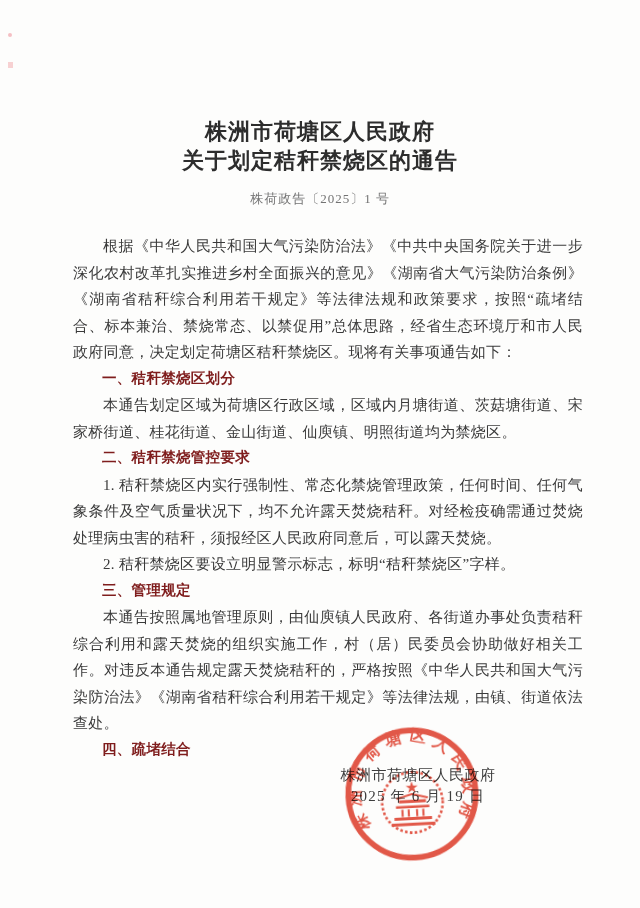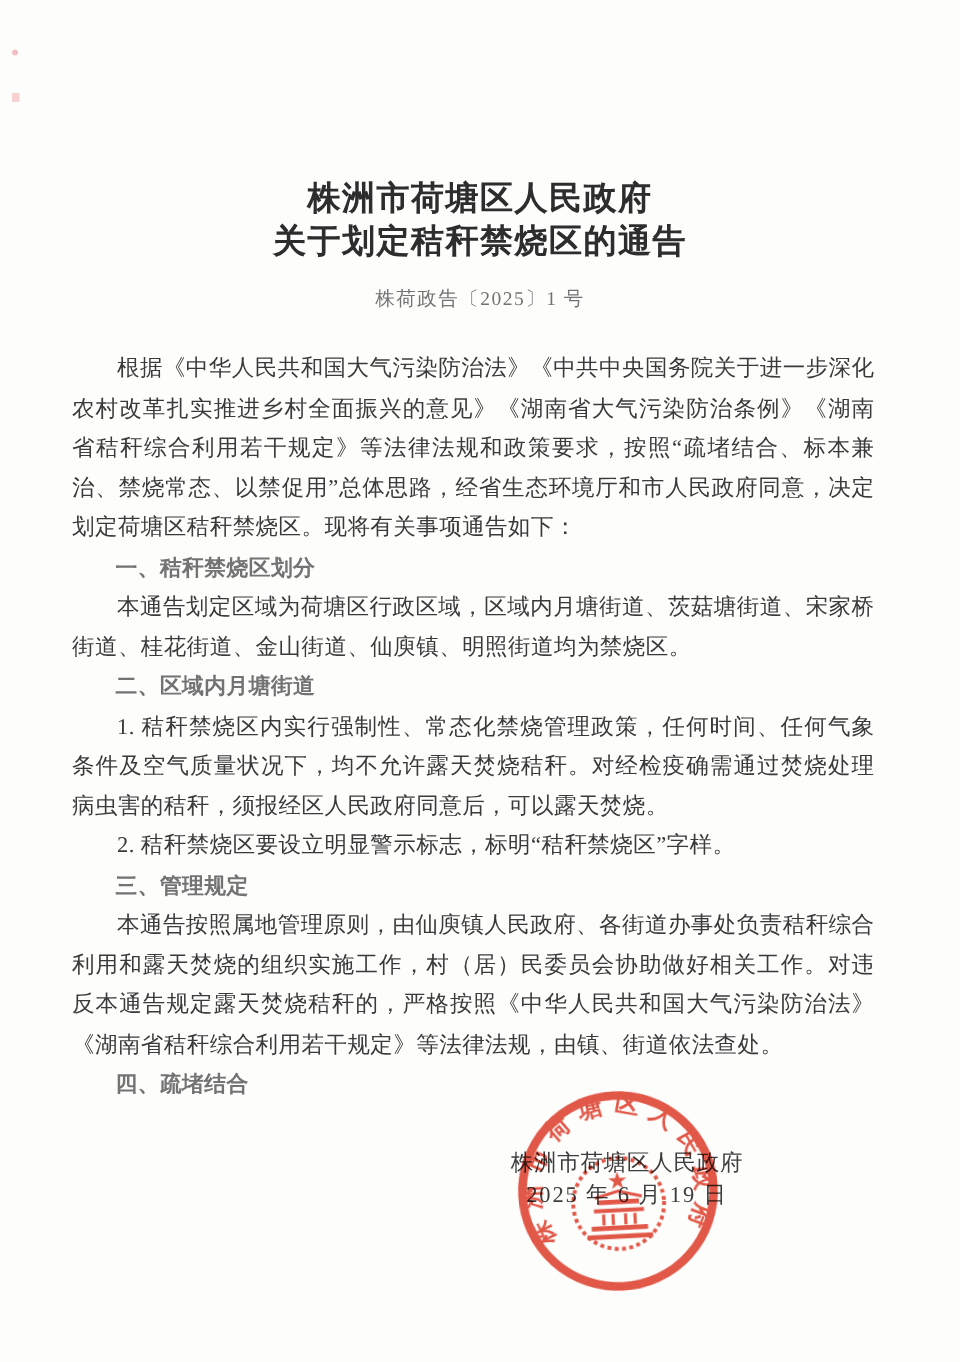--- a/index.html
+++ b/index.html
@@ -19,29 +19,29 @@
     margin:0;padding-top:117px;
     text-align:center;
     font-size:22px;font-weight:bold;line-height:29px;
     letter-spacing:1px;color:#2d2d2d;
   }
   .doc-number{
     margin-top:15px;text-align:center;
     font-size:13px;letter-spacing:1px;color:#737373;
   }
   .content{
-    margin:25px 57px 0 48px;
+    margin:25px 57px 0 73px;
     font-size:15px;line-height:26.5px;
     text-align:justify;letter-spacing:.3px;
   }
   .content p{margin:0;text-indent:2em;}
   .sec-heading{
     margin:0;text-indent:2em;
-    font-family:Liberation Serif, serif;
-    font-weight:bold;font-size:14.5px;color:#737373;
+    font-family:Liberation Mono, monospace;
+    font-weight:bold;font-size:14.5px;color:#7f1d1d;
   }
   .signature{
     position:absolute;top:766px;left:333px;width:170px;
     text-align:center;font-size:15px;letter-spacing:.5px;color:#3d3d3d;
   }
   .signature .date{margin-top:2px;letter-spacing:1.2px;}
   .seal{
     position:absolute;left:341px;top:723px;
     width:142px;height:142px;
     mix-blend-mode:multiply;opacity:.88;
@@ -64,21 +64,21 @@
   </h1>
 
   <div class="doc-number">株荷政告〔2025〕1 号</div>
 
   <div class="content">
     <p>根据《中华人民共和国大气污染防治法》《中共中央国务院关于进一步深化农村改革扎实推进乡村全面振兴的意见》《湖南省大气污染防治条例》《湖南省秸秆综合利用若干规定》等法律法规和政策要求，按照“疏堵结合、标本兼治、禁烧常态、以禁促用”总体思路，经省生态环境厅和市人民政府同意，决定划定荷塘区秸秆禁烧区。现将有关事项通告如下：</p>
 
     <p class="sec-heading">一、秸秆禁烧区划分</p>
     <p>本通告划定区域为荷塘区行政区域，区域内月塘街道、茨菇塘街道、宋家桥街道、桂花街道、金山街道、仙庾镇、明照街道均为禁烧区。</p>
 
-    <p class="sec-heading">二、区域内月塘街道</p>
+    <p class="sec-heading">二、秸秆禁烧管控要求</p>
     <p>1. 秸秆禁烧区内实行强制性、常态化禁烧管理政策，任何时间、任何气象条件及空气质量状况下，均不允许露天焚烧秸秆。对经检疫确需通过焚烧处理病虫害的秸秆，须报经区人民政府同意后，可以露天焚烧。</p>
     <p>2. 秸秆禁烧区要设立明显警示标志，标明“秸秆禁烧区”字样。</p>
 
     <p class="sec-heading">三、管理规定</p>
     <p>本通告按照属地管理原则，由仙庾镇人民政府、各街道办事处负责秸秆综合利用和露天焚烧的组织实施工作，村（居）民委员会协助做好相关工作。对违反本通告规定露天焚烧秸秆的，严格按照《中华人民共和国大气污染防治法》《湖南省秸秆综合利用若干规定》等法律法规，由镇、街道依法查处。</p>
 
     <p class="sec-heading">四、疏堵结合</p>
   </div>
 
   <div class="signature">

